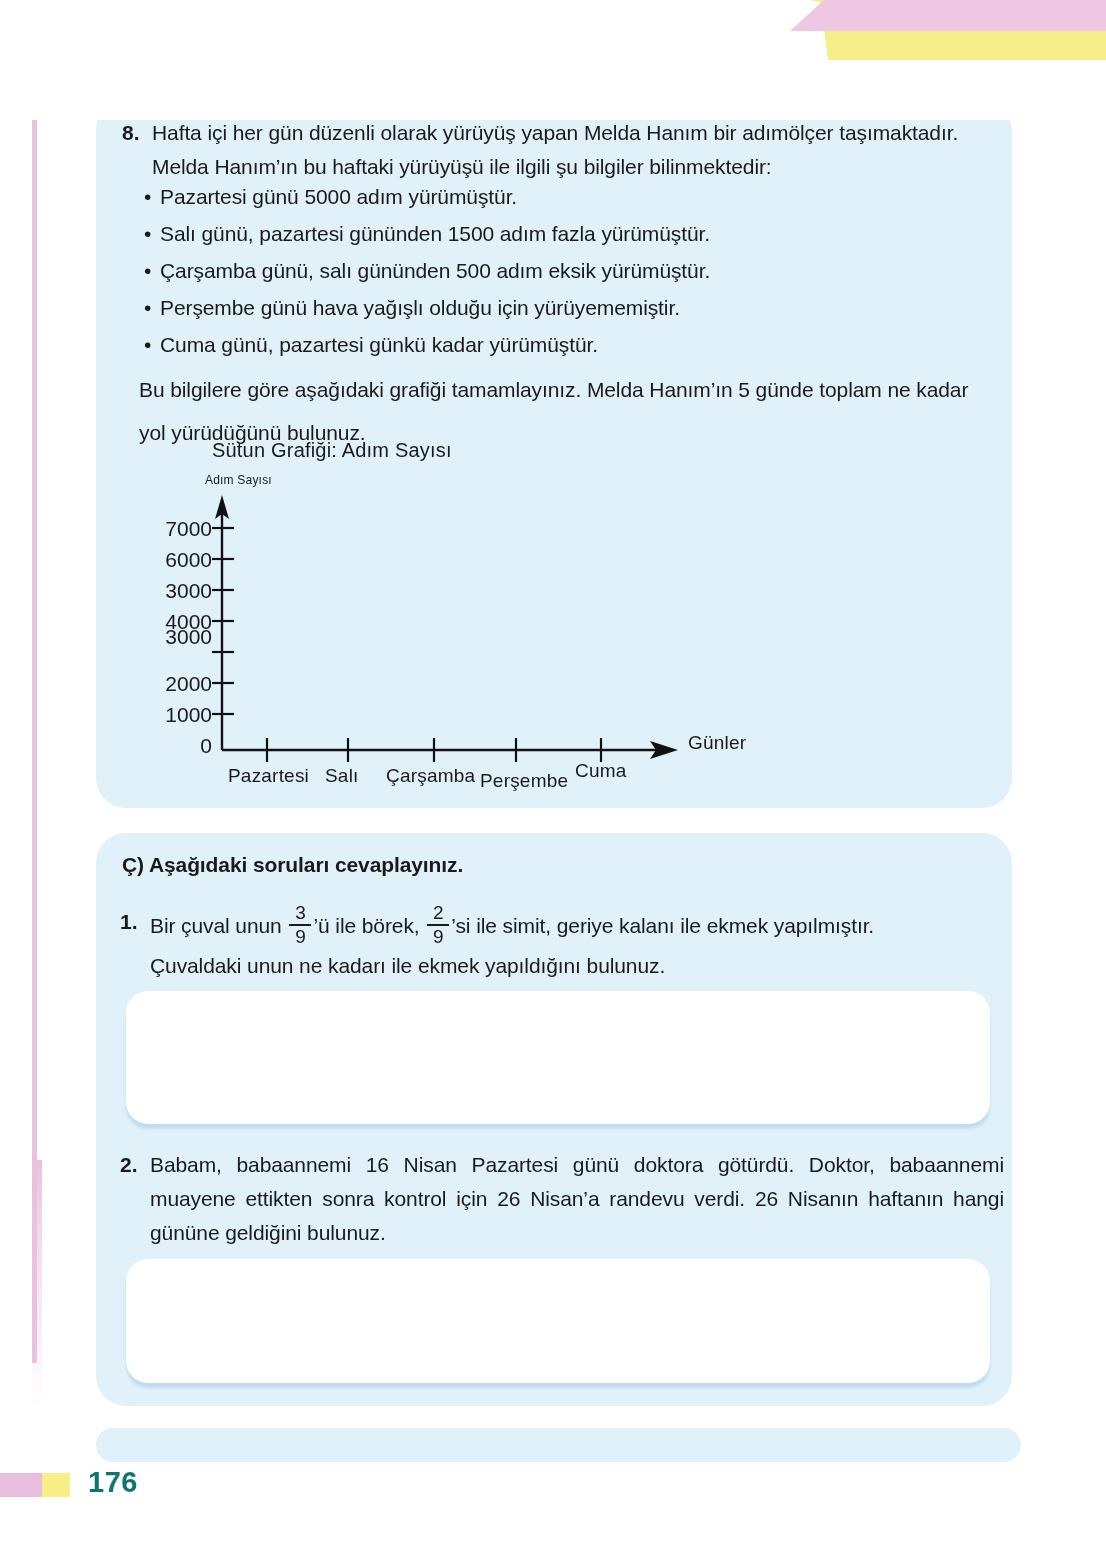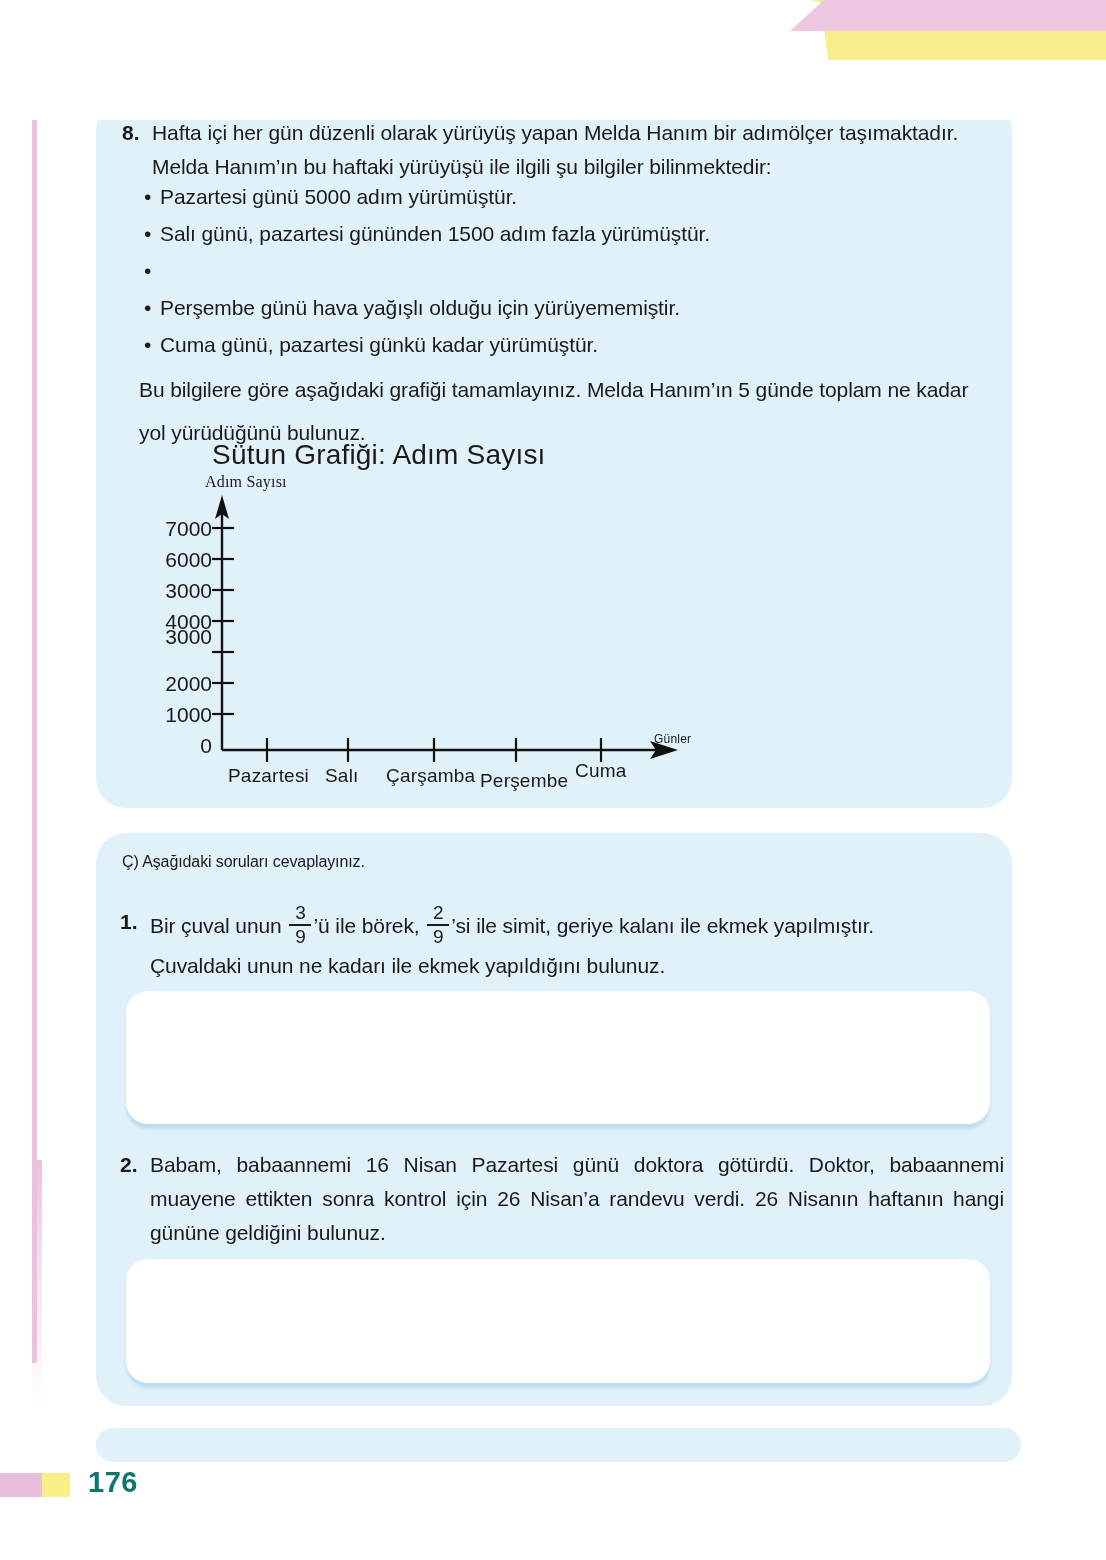--- a/index.html
+++ b/index.html
@@ -141,38 +141,37 @@
     position: absolute;
     left: 150px;
     top: 435px;
     width: 620px;
     height: 355px;
   }
   .chart-title {
     position: absolute;
     left: 62px;
     top: 4px;
-    font-size: 28px;
+    font-size: 20px;
     letter-spacing: 0.2px;
     white-space: nowrap;
   }
   .chart-ylabel {
     position: absolute;
     left: 55px;
     top: 38px;
-    font-size: 16px;
+    font-size: 12px;
     letter-spacing: 0.2px;
     white-space: nowrap;
-    font-family: Liberation Serif, serif;
   }
   .chart-xlabel {
     position: absolute;
-    left: 504px;
+    left: 538px;
     top: 297px;
-    font-size: 12px;
+    font-size: 19px;
     letter-spacing: 0.2px;
     white-space: nowrap;
   }
   .y-tick-label {
     position: absolute;
     right: 0;
     font-size: 21px;
     text-align: left;
     white-space: nowrap;
   }
@@ -307,20 +306,21 @@
   <div class="bullet-item">
     <span class="bullet-dot">•</span>
     <span>Pazartesi günü 5000 adım yürümüştür.</span>
   </div>
   <div class="bullet-item">
     <span class="bullet-dot">•</span>
     <span>Salı günü, pazartesi gününden 1500 adım fazla yürümüştür.</span>
   </div>
   <div class="bullet-item">
     <span class="bullet-dot">•</span>
+    <span>Çarşamba günü, salı gününden 500 adım eksik yürümüştür.</span>
   </div>
   <div class="bullet-item">
     <span class="bullet-dot">•</span>
     <span>Perşembe günü hava yağışlı olduğu için yürüyememiştir.</span>
   </div>
   <div class="bullet-item">
     <span class="bullet-dot">•</span>
     <span>Cuma günü, pazartesi günkü kadar yürümüştür.</span>
   </div>
 </div>
@@ -368,21 +368,21 @@
 
   <div class="x-tick-label" style="left:78px;  top:330px;">Pazartesi</div>
   <div class="x-tick-label" style="left:175px; top:330px;">Salı</div>
   <div class="x-tick-label" style="left:236px; top:330px;">Çarşamba</div>
   <div class="x-tick-label" style="left:330px; top:335px;">Perşembe</div>
   <div class="x-tick-label" style="left:425px; top:325px;">Cuma</div>
 </div>
 
 <div class="card" id="card-section-c"></div>
 
-<div style="position:absolute; left:122px; top:853px; font-size:16px; font-weight:normal; letter-spacing:-0.1px;">Ç) Aşağıdaki soruları cevaplayınız.</div>
+<div style="position:absolute; left:122px; top:853px; font-size:21px; font-weight:bold; letter-spacing:-0.1px;">Ç) Aşağıdaki soruları cevaplayınız.</div>
 
 <div class="q-block" style="left:120px; top:905px; width:880px;">
   <span class="q-num">1.</span>
   <span class="q-body">
     <span>Bir çuval unun</span>
     <span class="frac">
       <span class="frac-num">3</span>
       <span class="frac-bar"></span>
       <span class="frac-den">9</span>
     </span><span>’ü ile börek,</span>

